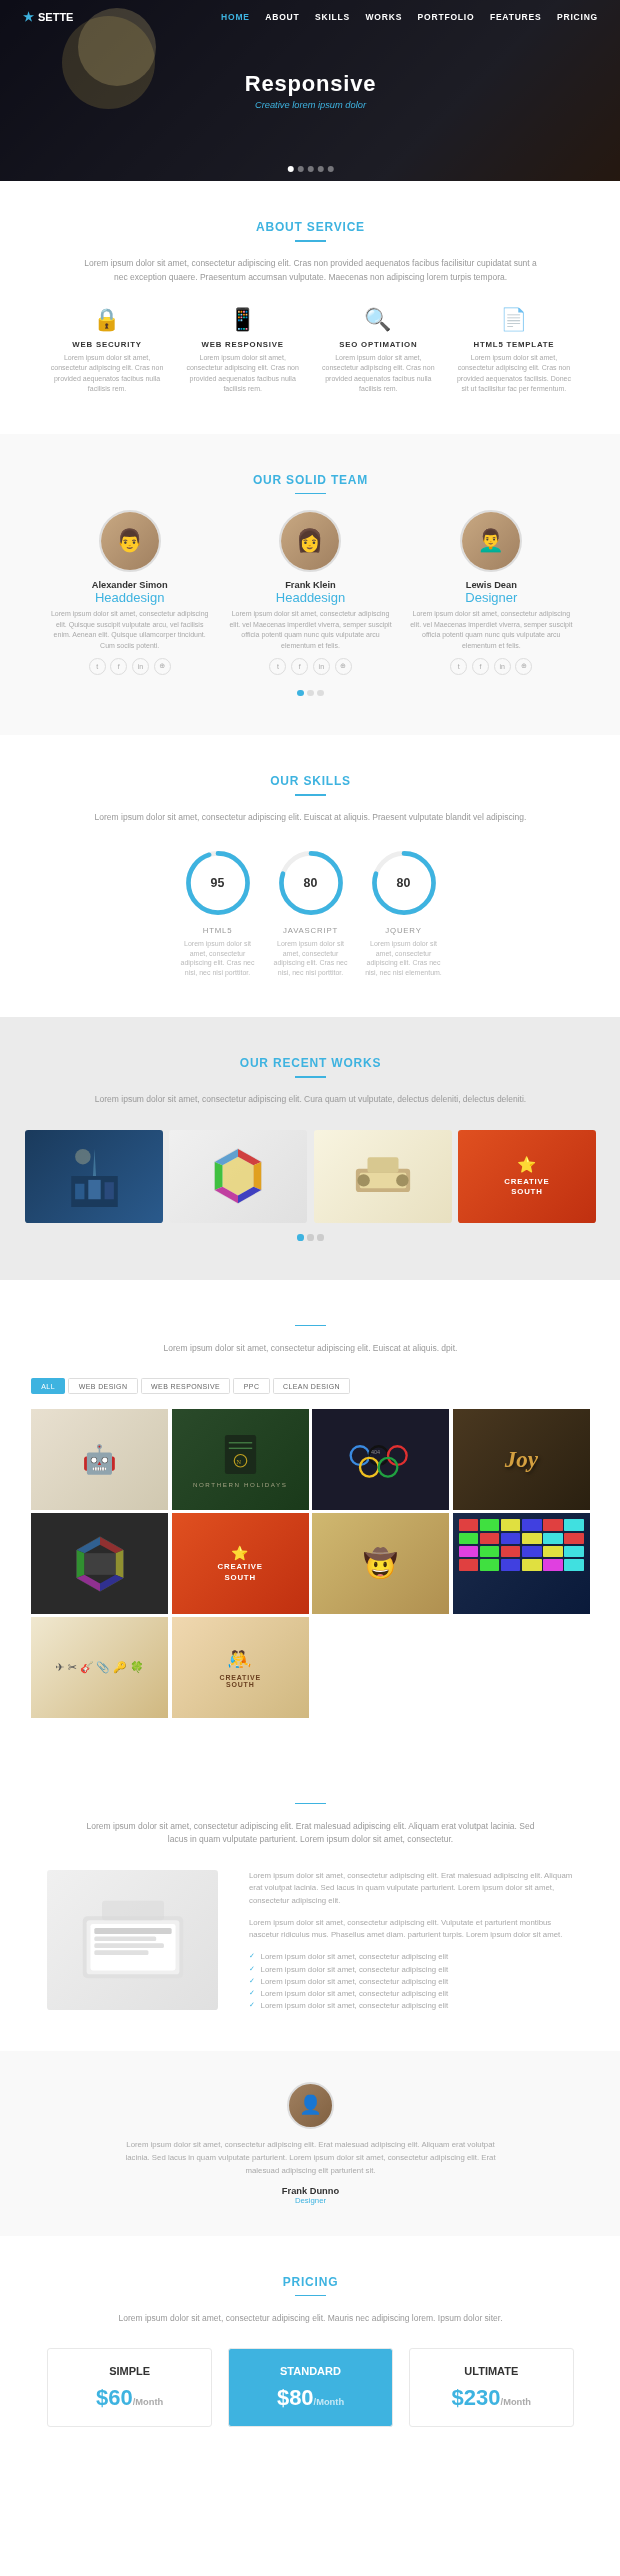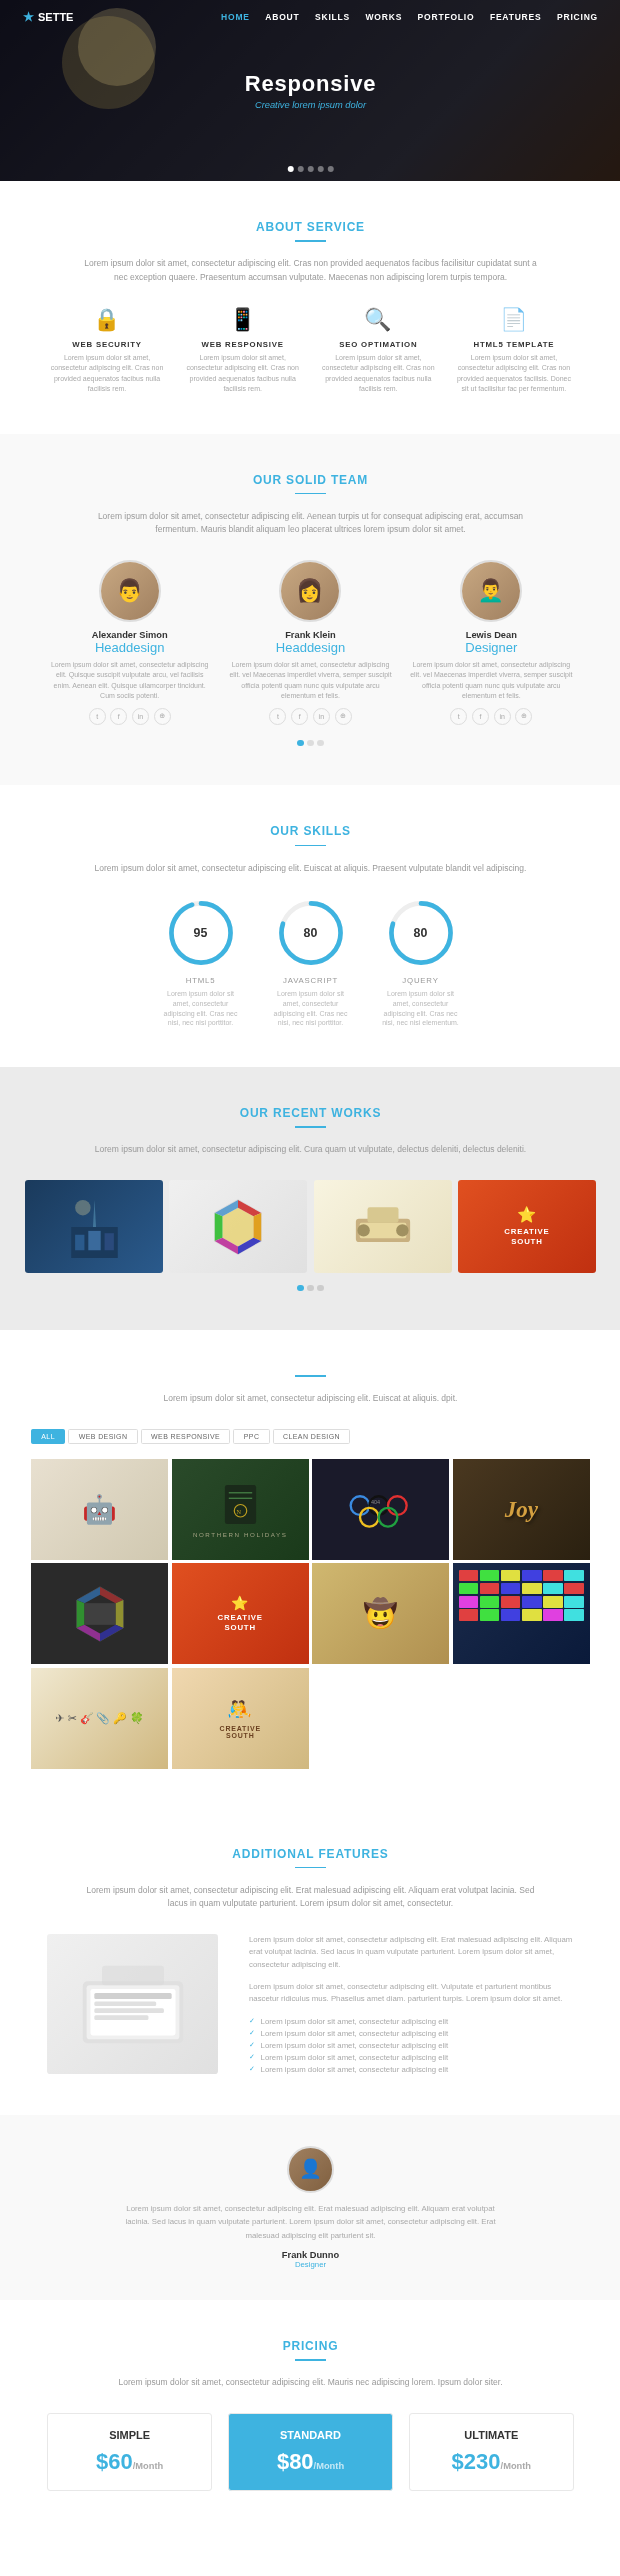--- a/index.html
+++ b/index.html
@@ -56,21 +56,21 @@
     .team-role { font-size: 13px; color: #3eb3e0; margin-bottom: 4.7px; }
     .team-desc { font-size: 7px; color: #aaa; line-height: 1.5; }
     .team-social { display: flex; justify-content: center; gap: 4.7px; margin-top: 6.2px; }
     .team-social-icon { width: 17px; height: 17px; border: 0.8px solid #ddd; border-radius: 50%; display: flex; align-items: center; justify-content: center; font-size: 7px; color: #aaa; cursor: pointer; }
     .team-nav-dots { display: flex; justify-content: center; gap: 3.9px; margin-top: 15.5px; }
     .team-nav-dot { width: 6.2px; height: 6.2px; border-radius: 50%; background: #ddd; }
     .team-nav-dot.active { background: #3eb3e0; }
 
     
     .skills-section { padding: 39px 47px; }
-    .skills-circles { display: flex; gap: 32px; margin-top: 23px; justify-content: center; }
+    .skills-circles { display: flex; gap: 15px; margin-top: 23px; justify-content: center; }
     .skill-item { text-align: center; }
     .skill-circle { position: relative; width: 70px; height: 70px; margin: 0 auto 7.8px; }
     .skill-circle svg { transform: rotate(-90deg); }
     .skill-pct { position: absolute; top: 50%; left: 50%; transform: translate(-50%, -50%); font-size: 12.4px; font-weight: 700; color: #333; }
     .skill-label { font-size: 7.8px; color: #999; text-transform: uppercase; letter-spacing: 0.8px; }
     .skill-desc { font-size: 7px; color: #bbb; margin-top: 3.9px; max-width: 78px; text-align: center; line-height: 1.4; }
 
     
     .works-section { background: #ebebeb; padding: 39px 0; }
     .works-inner { padding: 0 25px; }
@@ -201,21 +201,20 @@
       <div class="about-feat-text">Lorem ipsum dolor sit amet, consectetur adipiscing elit. Cras non provided aequenatos facilisis. Donec sit ut facilisitur fac per fermentum.</div>
     </div>
   </div>
 </section>
 
 <section class="team-section">
   <p class="section-title">
     <span>OUR</span>&nbsp;<span style="color:#3eb3e0;">SOLID</span>&nbsp;<span>TEAM</span>
   </p>
   <div class="divider"></div>
-  <p class="section-sub">Lorem ipsum dolor sit amet, consectetur adipiscing elit. Aenean turpis ut for consequat adipiscing erat, accumsan fermentum. Mauris blandit aliquam leo placerat ultrices lorem ipsum dolor sit amet.</p>
 
   <div class="team-grid">
     <div class="team-member">
       <div class="team-avatar">
         <div class="team-avatar-inner">👨</div>
       </div>
       <div class="team-name">Alexander Simon</div>
       <div class="team-role">Headdesign</div>
       <div class="team-desc">Lorem ipsum dolor sit amet, consectetur adipiscing elit. Quisque suscipit vulputate arcu, vel facilisis enim. Aenean elit. Quisque ullamcorper tincidunt. Cum sociis potenti.</div>
       <div class="team-social">
@@ -493,23 +492,20 @@
         <div style="width:100%; height:100%; background: linear-gradient(135deg, #f0d8b0 0%, #d0b880 100%); display:flex; align-items:center; justify-content:center; flex-direction:column;">
           <div style="font-size:20px;">🤼</div>
           <div style="font-size:7px; color:#6a4020; font-weight:700; letter-spacing:0.8px; text-transform:uppercase; text-align:center; margin-top:3.1px;">CREATIVE<br>SOUTH</div>
         </div>
       </div>
     </div>
   </div>
 </div>
 
 <section class="features-section">
-  <p class="section-title">
-    <span>ADDITIONAL</span>&nbsp;<span style="color:#3eb3e0;">FEATURES</span>
-  </p>
   <div class="divider"></div>
   <p class="section-sub">Lorem ipsum dolor sit amet, consectetur adipiscing elit. Erat malesuad adipiscing elit. Aliquam erat volutpat lacinia. Sed lacus in quam vulputate parturient. Lorem ipsum dolor sit amet, consectetur.</p>
 
   <div class="features-inner">
     <div class="features-img">
       <div class="features-img-box">
         <svg width="116" height="93" viewBox="0 0 150 120">
           <rect x="10" y="30" width="130" height="80" rx="6" fill="#e0e0e0"></rect>
           <rect x="15" y="35" width="120" height="70" rx="4" fill="#f0f0f0"></rect>
           <rect x="20" y="40" width="110" height="60" rx="3" fill="#fff"></rect>

